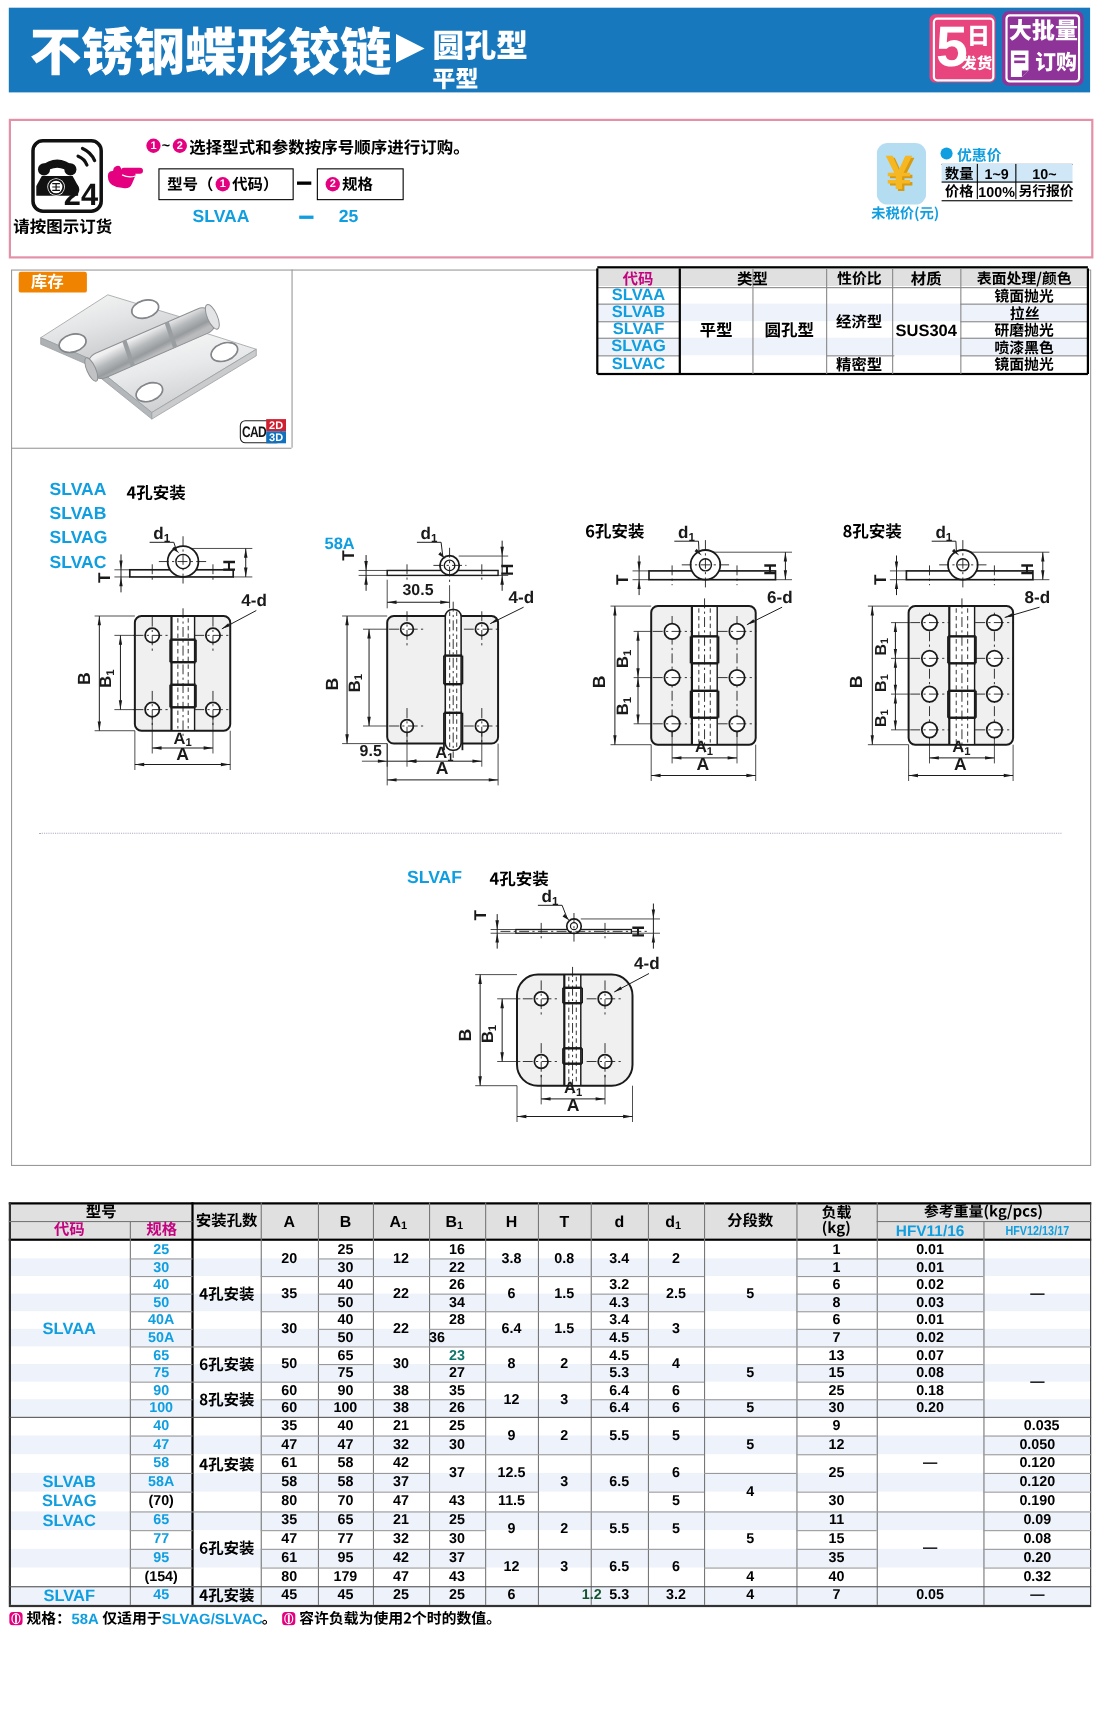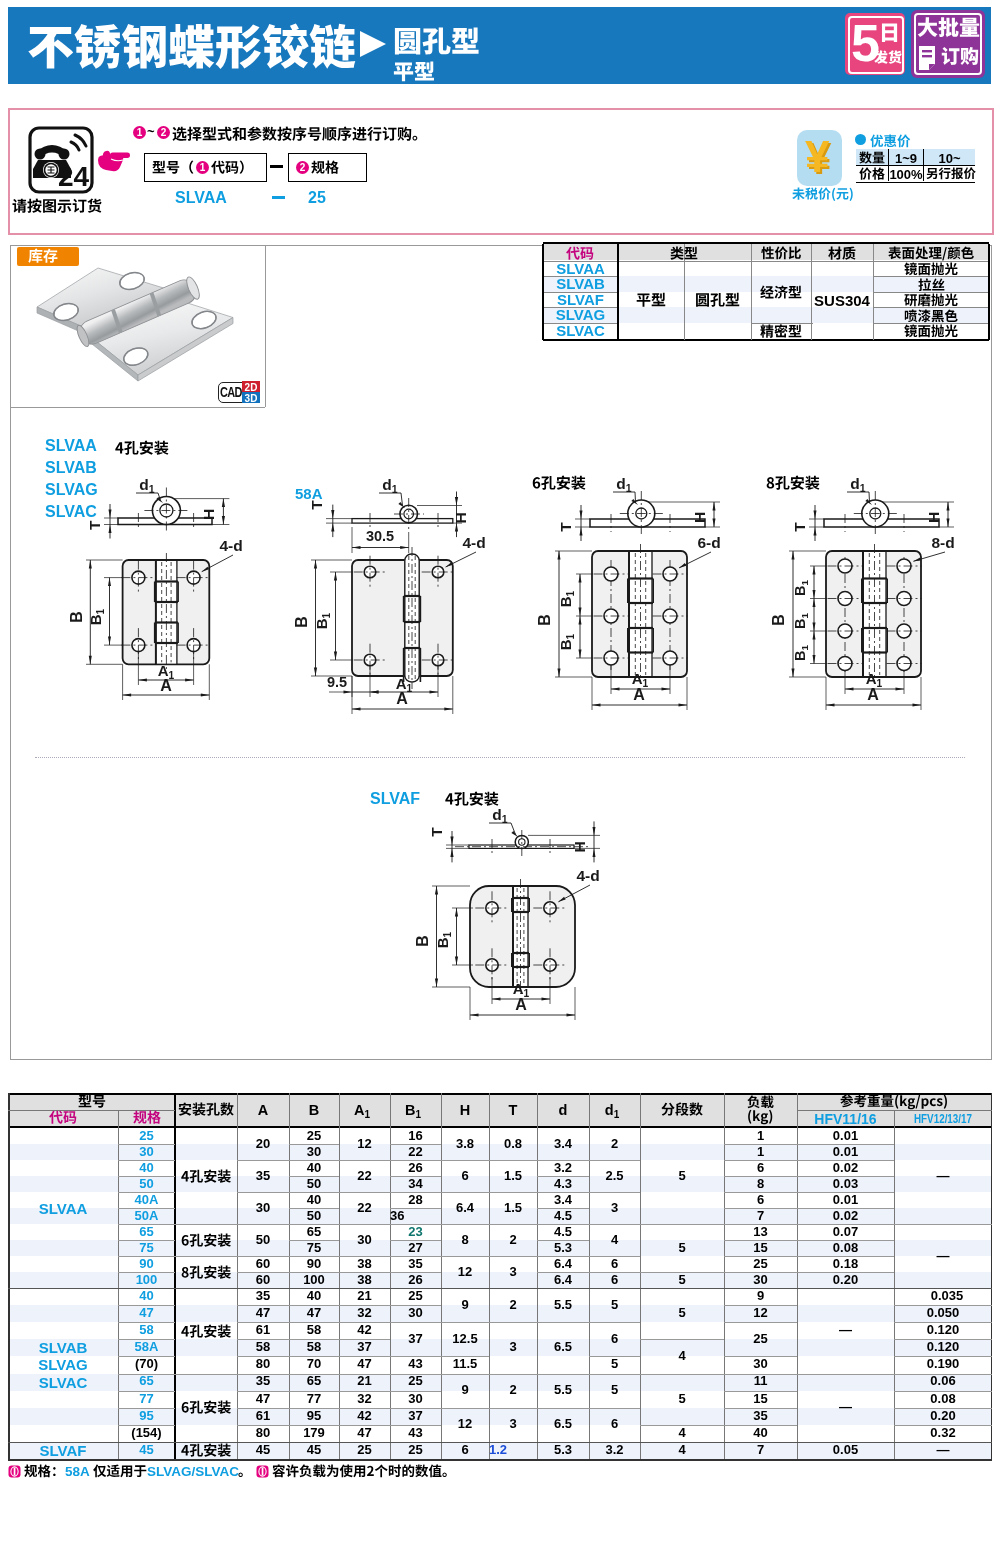--- a/index.html
+++ b/index.html
@@ -1331,33 +1331,33 @@
     <div style="position:absolute;left:894.0px;top:1289.2px;width:106px;text-align:center;font:bold 13.0px/14px 'Liberation Sans';color:#000">0.035</div>
     <div style="position:absolute;left:894.0px;top:1305.2px;width:98.0px;height:1.0px;background:#999"></div>
     <div style="position:absolute;left:894.0px;top:1306.2px;width:98.0px;text-align:center;font:bold 13.0px/14px 'Liberation Sans';color:#000">0.050</div>
     <div style="position:absolute;left:894.0px;top:1322.3px;width:98.0px;height:1.0px;background:#999"></div>
     <div style="position:absolute;left:894.0px;top:1323.3px;width:98.0px;text-align:center;font:bold 13.0px/14px 'Liberation Sans';color:#000">0.120</div>
     <div style="position:absolute;left:894.0px;top:1339.4px;width:98.0px;height:1.0px;background:#999"></div>
     <div style="position:absolute;left:894.0px;top:1340.3px;width:98.0px;text-align:center;font:bold 13.0px/14px 'Liberation Sans';color:#000">0.120</div>
     <div style="position:absolute;left:894.0px;top:1356.4px;width:98.0px;height:1.0px;background:#999"></div>
     <div style="position:absolute;left:894.0px;top:1357.4px;width:98.0px;text-align:center;font:bold 13.0px/14px 'Liberation Sans';color:#000">0.190</div>
     <div style="position:absolute;left:894.0px;top:1373.5px;width:98.0px;height:1.0px;background:#999"></div>
-    <div style="position:absolute;left:894.0px;top:1374.4px;width:98.0px;text-align:center;font:bold 13.0px/14px 'Liberation Sans';color:#000">0.06</div>
+    <div style="position:absolute;left:894.0px;top:1374.4px;width:98.0px;text-align:center;font:bold 13.0px/14px 'Liberation Sans';color:#000">0.09</div>
     <div style="position:absolute;left:894.0px;top:1390.5px;width:98.0px;height:1.0px;background:#999"></div>
     <div style="position:absolute;left:894.0px;top:1391.5px;width:98.0px;text-align:center;font:bold 13.0px/14px 'Liberation Sans';color:#000">0.08</div>
     <div style="position:absolute;left:894.0px;top:1407.5px;width:98.0px;height:1.0px;background:#999"></div>
     <div style="position:absolute;left:894.0px;top:1408.5px;width:98.0px;text-align:center;font:bold 13.0px/14px 'Liberation Sans';color:#000">0.20</div>
     <div style="position:absolute;left:894.0px;top:1424.6px;width:98.0px;height:1.0px;background:#999"></div>
     <div style="position:absolute;left:894.0px;top:1425.6px;width:98.0px;text-align:center;font:bold 13.0px/14px 'Liberation Sans';color:#000">0.32</div>
     <div style="position:absolute;left:237.0px;top:1442.8px;width:52.0px;text-align:center;font:bold 13.0px/14px 'Liberation Sans';color:#000">45</div>
     <div style="position:absolute;left:289.0px;top:1442.8px;width:50.0px;text-align:center;font:bold 13.0px/14px 'Liberation Sans';color:#000">45</div>
     <div style="position:absolute;left:339.0px;top:1442.8px;width:51.0px;text-align:center;font:bold 13.0px/14px 'Liberation Sans';color:#000">25</div>
     <div style="position:absolute;left:390.0px;top:1442.8px;width:51.0px;text-align:center;font:bold 13.0px/14px 'Liberation Sans';color:#000">25</div>
     <div style="position:absolute;left:441.0px;top:1442.8px;width:48.0px;text-align:center;font:bold 13.0px/14px 'Liberation Sans';color:#000">6</div>
-    <div style="position:absolute;left:489.0px;top:1442.8px;width:48.0px;text-align:left;font:bold 13.0px/14px 'Liberation Sans';color:#1d4ed8">1.2</div>
+    <div style="position:absolute;left:514px;top:1442.8px;width:48.0px;text-align:center;font:bold 13.0px/14px 'Liberation Sans';color:#14532d">1.2</div>
     <div style="position:absolute;left:537.0px;top:1442.8px;width:52.0px;text-align:center;font:bold 13.0px/14px 'Liberation Sans';color:#000">5.3</div>
     <div style="position:absolute;left:589.0px;top:1442.8px;width:51.0px;text-align:center;font:bold 13.0px/14px 'Liberation Sans';color:#000">3.2</div>
     <div style="position:absolute;left:640.0px;top:1442.8px;width:84.0px;text-align:center;font:bold 13.0px/14px 'Liberation Sans';color:#000">4</div>
     <div style="position:absolute;left:724.0px;top:1442.8px;width:73.0px;text-align:center;font:bold 13.0px/14px 'Liberation Sans';color:#000">7</div>
     <div style="position:absolute;left:797.0px;top:1442.8px;width:97.0px;text-align:center;font:bold 13.0px/14px 'Liberation Sans';color:#000">0.05</div>
     <div style="position:absolute;left:894.0px;top:1442.8px;width:98.0px;text-align:center;font:bold 13.0px/14px 'Liberation Sans';color:#000">—</div>
     <div style="position:absolute;left:118.0px;top:1442.8px;width:57.0px;text-align:center;font:bold 13.0px/14px 'Liberation Sans';color:#0f9ee0">45</div>
     <div style="position:absolute;left:175.0px;top:1224.2px;width:62.0px;height:1.0px;background:#999"></div>
     <div style="position:absolute;left:175.0px;top:1256.2px;width:62.0px;height:1.0px;background:#999"></div>
     <div style="position:absolute;left:175.0px;top:1373.5px;width:62.0px;height:1.0px;background:#999"></div>

